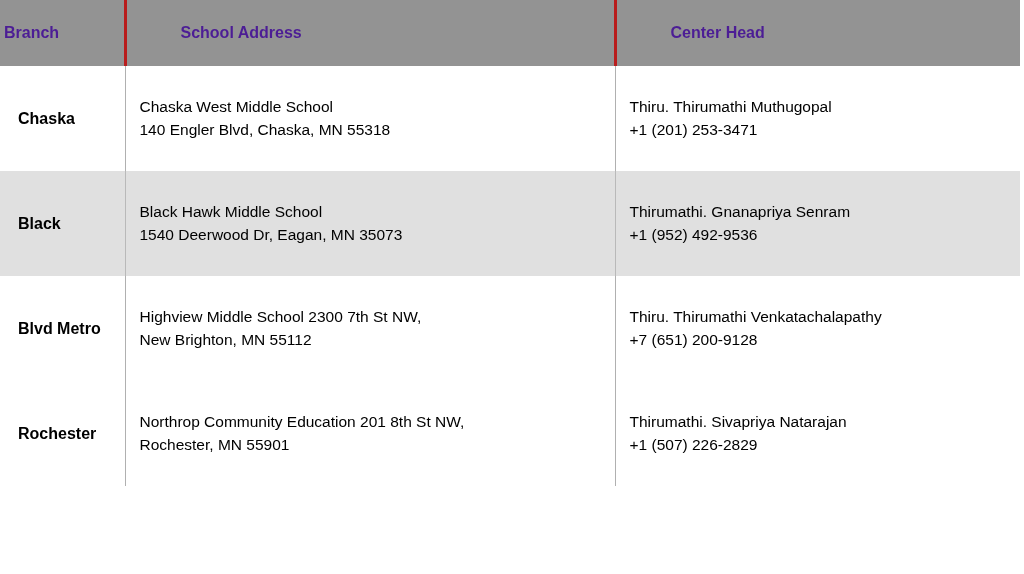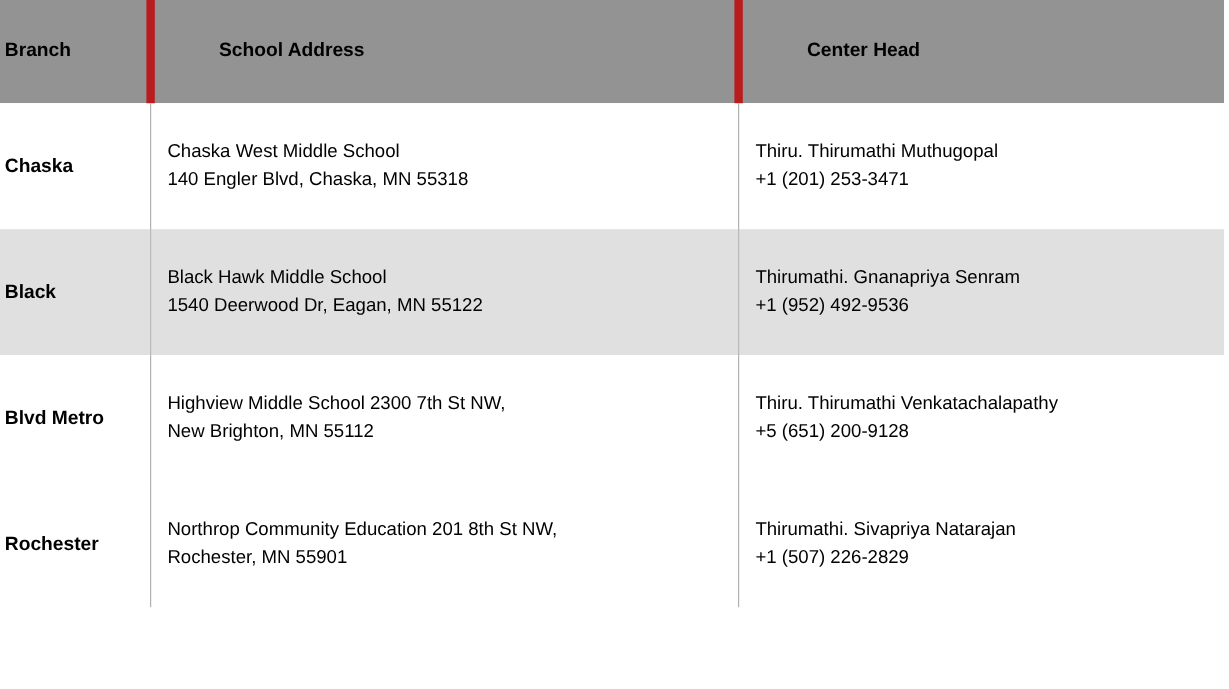--- a/index.html
+++ b/index.html
@@ -25,56 +25,56 @@
     border-collapse: collapse;
     table-layout: fixed;
     margin: 0;
   }
   table.branch-table col.col-branch { width: 125px; }
   table.branch-table col.col-address { width: 490px; }
   table.branch-table col.col-head { width: 405px; }
 
   thead th {
     background: #939393;
-    color: #000000;
+    color: #4c1d95;
     font-size: 16px;
     font-weight: bold;
     text-align: left;
-    height: 86px;
+    height: 66px;
     padding: 0 0 0 0;
     vertical-align: middle;
     border: none;
   }
   thead th .cellpad {
     padding-left: 4px;
   }
   thead th.col-address-h .cellpad,
   thead th.col-head-h .cellpad {
     padding-left: 14px;
   }
   thead th.col-address-h,
   thead th.col-head-h {
-    border-left: 7px solid #b91c1c;
+    border-left: 3px solid #b91c1c;
     padding-left: 40px;
   }
 
   tbody td {
     font-size: 15.5px;
     vertical-align: middle;
     height: 103px;
     line-height: 1.45;
     border: none;
   }
   tbody tr.row-odd td { background: #ffffff; }
   tbody tr.row-even td { background: #e0e0e0; }
 
   tbody td.c-branch {
     font-weight: bold;
     font-size: 16px;
-    padding-left: 4px;
+    padding-left: 18px;
   }
   tbody td.c-address,
   tbody td.c-head {
     padding-left: 14px;
     border-left: 1px solid #b0b0b0;
   }
   tbody tr.row-even td.c-address,
   tbody tr.row-even td.c-head {
     border-left: 1px solid #b9b9b9;
   }
@@ -114,36 +114,36 @@
         </td>
         <td class="c-head">
           <span class="head-name">Thiru. Thirumathi Muthugopal</span>
           <span class="head-phone">+1 (201) 253-3471</span>
         </td>
       </tr>
       <tr class="row-even">
         <td class="c-branch">Black</td>
         <td class="c-address">
           <span class="addr-line">Black Hawk Middle School</span>
-          <span class="addr-line">1540 Deerwood Dr, Eagan, MN 55122</span>
+          <span class="addr-line">1540 Deerwood Dr, Eagan, MN 35073</span>
         </td>
         <td class="c-head">
           <span class="head-name">Thirumathi. Gnanapriya Senram</span>
           <span class="head-phone">+1 (952) 492-9536</span>
         </td>
       </tr>
       <tr class="row-odd">
         <td class="c-branch">Blvd Metro</td>
         <td class="c-address">
           <span class="addr-line">Highview Middle School 2300 7th St NW,</span>
           <span class="addr-line">New Brighton, MN 55112</span>
         </td>
         <td class="c-head">
           <span class="head-name">Thiru. Thirumathi Venkatachalapathy</span>
-          <span class="head-phone">+5 (651) 200-9128</span>
+          <span class="head-phone">+7 (651) 200-9128</span>
         </td>
       </tr>
       <tr class="row-odd">
         <td class="c-branch">Rochester</td>
         <td class="c-address">
           <span class="addr-line">Northrop Community Education 201 8th St NW,</span>
           <span class="addr-line">Rochester, MN 55901</span>
         </td>
         <td class="c-head">
           <span class="head-name">Thirumathi. Sivapriya Natarajan</span>

